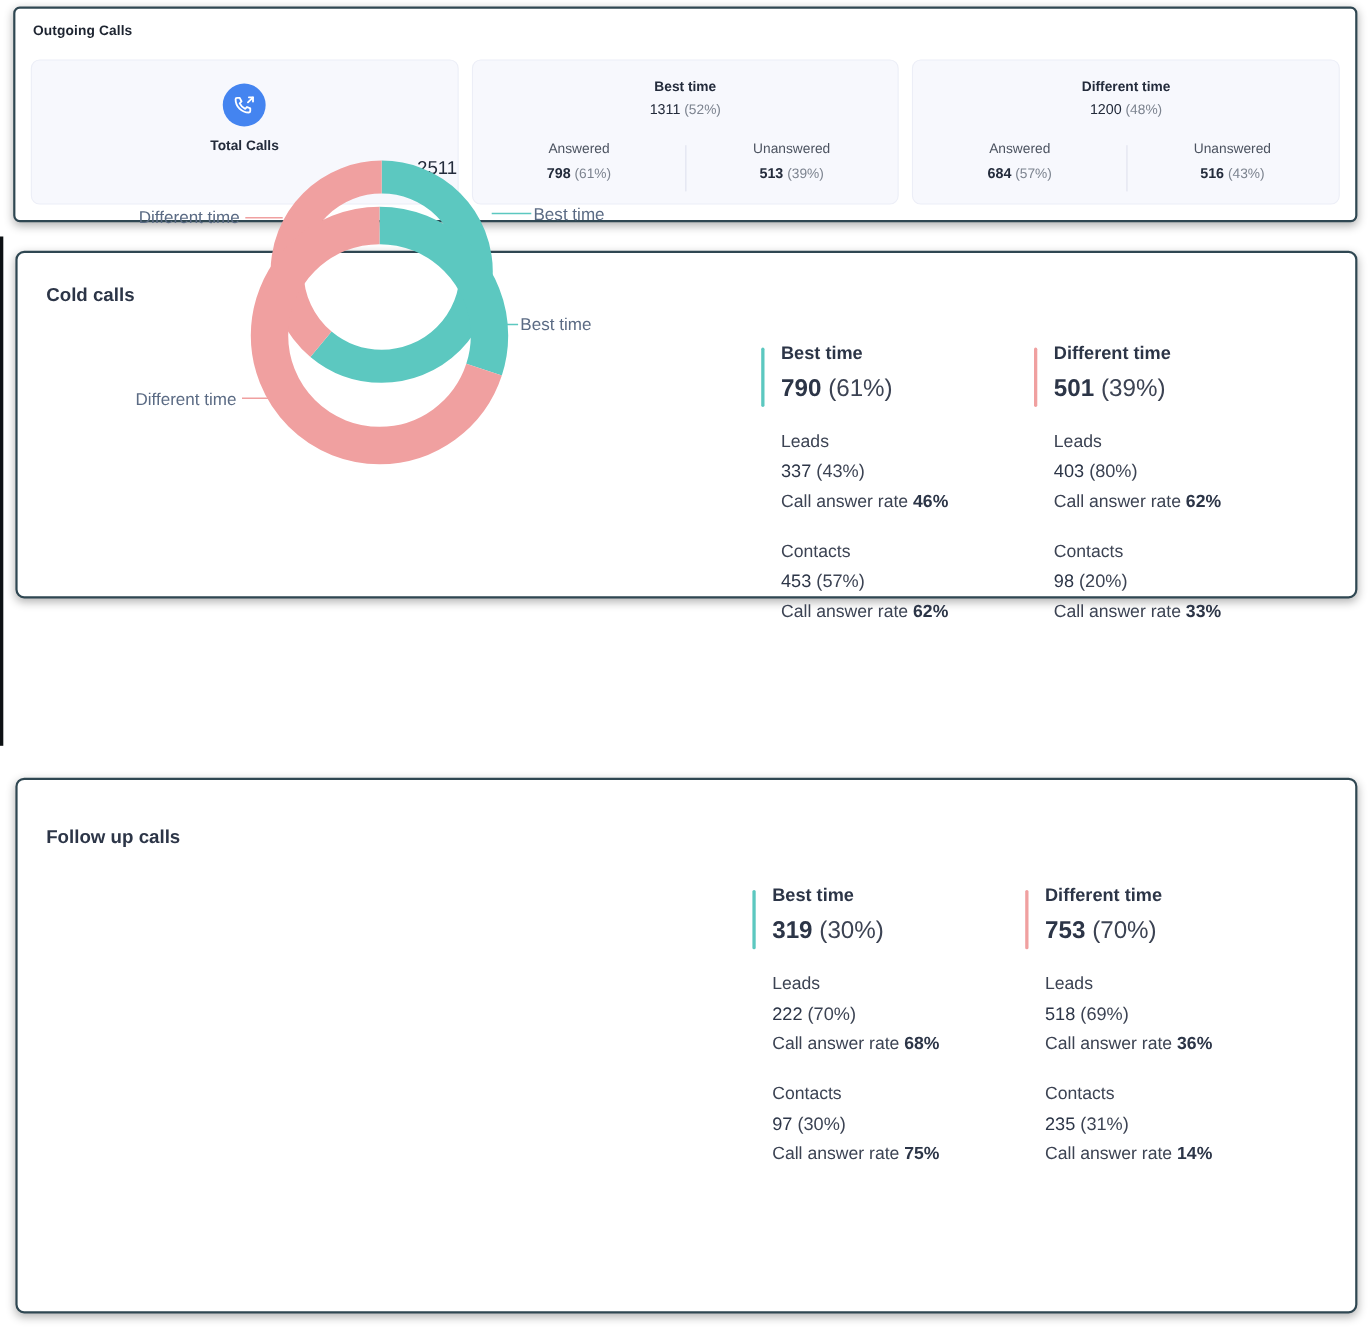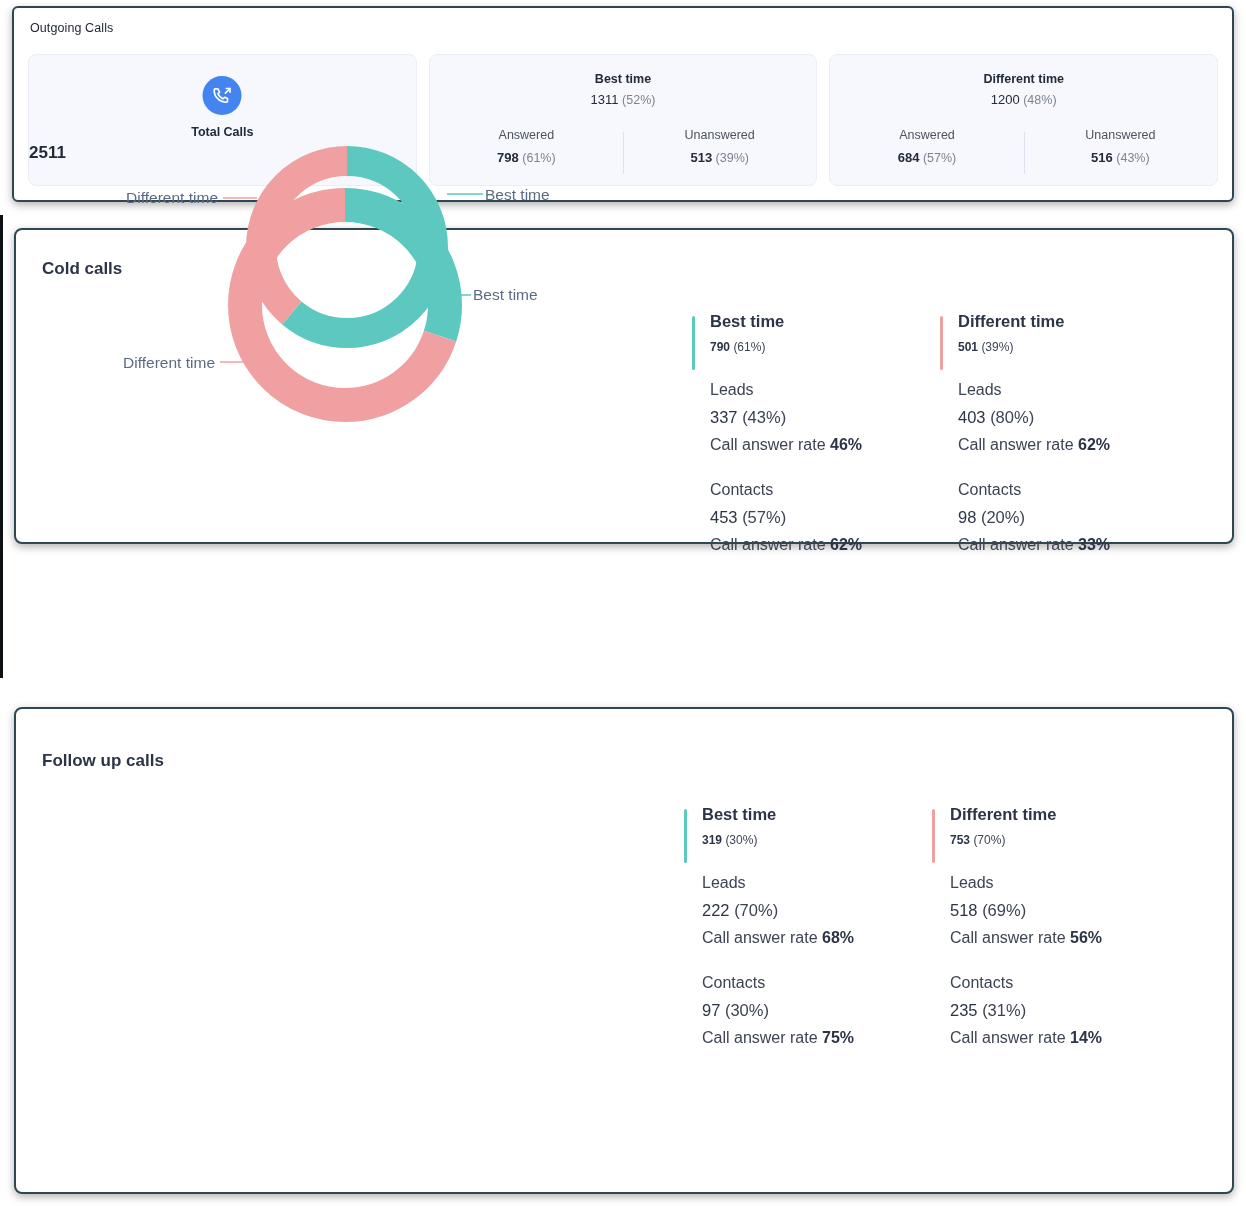--- a/index.html
+++ b/index.html
@@ -38,21 +38,21 @@
     top: 6px;
     width: 1222px;
     height: 196px;
     border-radius: 6px;
   }
   .panel-title-sm {
     position: absolute;
     left: 16px;
     top: 13px;
     font-size: 12.5px;
-    font-weight: normal;
+    font-weight: bold;
     color: #1d2430;
     letter-spacing: .1px;
   }
   .summary-row {
     position: absolute;
     left: 14px;
     top: 46px;
     right: 14px;
     display: flex;
     gap: 12px;
@@ -84,23 +84,23 @@
     width: 100%;
     text-align: center;
     font-size: 12.5px;
     font-weight: bold;
     color: #232b3b;
   }
   .total-value {
     position: absolute;
     top: 88px;
     width: 100%;
-    text-align: left;
+    text-align: right;
     font-size: 17px;
-    font-weight: bold;
+    font-weight: normal;
     color: #232b3b;
   }
   .card-head {
     width: 100%;
     text-align: center;
     padding-top: 17px;
     font-size: 12.5px;
     font-weight: bold;
     color: #232b3b;
   }
@@ -185,21 +185,21 @@
     height: 54px;
     border-radius: 2px;
   }
   .stat-title {
     font-size: 16.5px;
     font-weight: bold;
     color: #2c3547;
     line-height: 1.15;
   }
   .stat-main {
-    font-size: 12px;
+    font-size: 22px;
     color: #3c4353;
     padding-top: 9px;
   }
   .stat-main b { font-weight: bold; color: #2c3547; }
   .group { padding-top: 27px; }
   .group-label {
     font-size: 16px;
     color: #3c4353;
   }
   .group-value {
@@ -436,21 +436,21 @@
     </div>
 
     <div class="group">
       <div class="group-label">Leads</div>
       <div class="group-value">
         <b>518</b>
         <span>(69%)</span>
       </div>
       <div class="group-rate">
         <span>Call answer rate</span>
-        <b>56%</b>
+        <b>36%</b>
       </div>
     </div>
 
     <div class="group">
       <div class="group-label">Contacts</div>
       <div class="group-value">
         <b>235</b>
         <span>(31%)</span>
       </div>
       <div class="group-rate">

